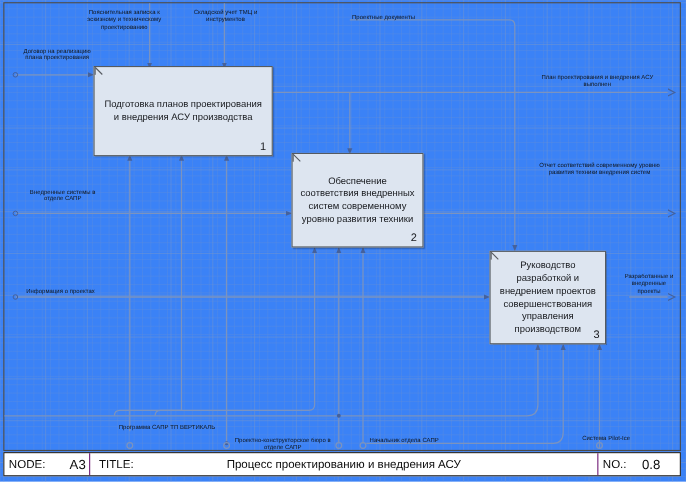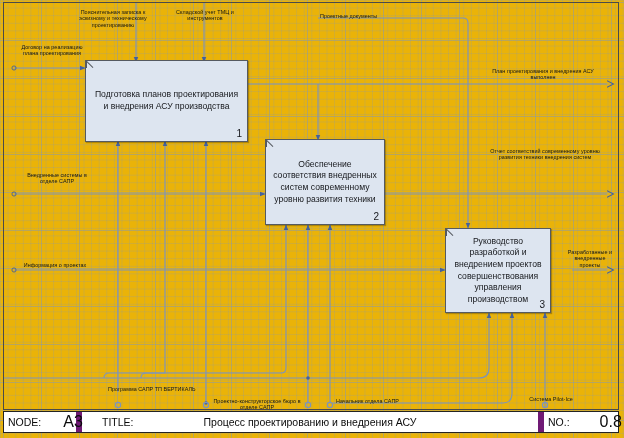--- a/index.html
+++ b/index.html
@@ -1,17 +1,17 @@
 <!DOCTYPE html>
 <html><head>
 <meta charset="utf-8">
 <style>
   html,body{margin:0;padding:0;background:#fff;}
   body{font-family:"Liberation Sans",sans-serif;}
-  #root{position:relative;width:624px;height:438px;overflow:hidden;background:#eab308;}
+  #root{position:relative;width:624px;height:438px;overflow:hidden;background:#3b82f6;}
   .canvas{position:absolute;left:0;top:0;width:624px;height:438px;
     background-image:
       linear-gradient(to right, rgba(120,150,200,.22) 1px, transparent 1px),
       linear-gradient(to bottom, rgba(120,150,200,.22) 1px, transparent 1px),
       linear-gradient(to right, rgba(120,150,200,.45) 1px, transparent 1px),
       linear-gradient(to bottom, rgba(120,150,200,.45) 1px, transparent 1px);
     background-size:7.6px 7.6px, 7.6px 7.6px, 38px 38px, 38px 38px;
     background-position:0 0,0 0,3px 2px,3px 2px;
   }
   .frame{position:absolute;left:3px;top:2px;width:616px;height:408px;border:1px solid #4a4a4a;box-sizing:border-box;}
@@ -21,24 +21,24 @@
   .box .inner{position:absolute;left:0;right:0;top:0;bottom:0;display:flex;align-items:center;justify-content:center;}
   .box .ttl{font-size:8.6px;line-height:11.6px;color:#16181c;text-align:center;padding:0 6px;}
   .box .num{position:absolute;right:5px;bottom:2px;font-size:10px;color:#16181c;}
   .box .corner{position:absolute;left:0;top:0;width:7px;height:7px;border-left:1px solid #555a60;}
   .corner:after{content:"";position:absolute;left:0;top:0;width:9px;height:9px;
     border-top:1px solid #555a60;transform-origin:0 0;transform:rotate(45deg);}
   .lbl{position:absolute;font-size:5.4px;line-height:6.4px;color:#101418;text-align:center;
        white-space:normal;letter-spacing:.05px;}
   .footer{position:absolute;left:3px;top:411px;width:616px;height:22px;border:1px solid #232323;
           box-sizing:border-box;display:flex;align-items:stretch;background:#fff;}
-  .fcell{display:flex;align-items:center;border-right:6px solid #701a75;box-sizing:border-box;}
-  .fcell:last-child{border-right:none;gap:16px;}
+  .fcell{display:flex;align-items:center;border-right:1px solid #701a75;box-sizing:border-box;}
+  .fcell:last-child{border-right:none;}
   .fkey{font-size:10.5px;color:#0b0b0b;padding-left:4px;}
-  .fval{font-size:16px;color:#0b0b0b;padding-left:22px;}
+  .fval{font-size:12px;color:#0b0b0b;padding-left:22px;}
   .fcenter{flex:1;justify-content:center;font-size:10.5px;color:#0b0b0b;}
   .fnode{width:78px;}
 </style>
 </head>
 <body>
 
 <div id="root">
 
   <div class="canvas"></div>
   <div class="frame"></div>
@@ -158,21 +158,21 @@
   <div class="lbl" style="left:336px;top:398px;width:90px;text-align:left;">Начальник отдела САПР</div>
 
   <div class="lbl" style="left:520px;top:396px;width:62px;">Система Pilot-Ice</div>
 
   <div class="footer">
     <div class="fcell fnode">
       <span class="fkey">NODE:</span>
       <span class="fval">A3</span>
     </div>
     <div class="fcell fcenter" style="position:relative;">
-      <span class="fkey" style="position:absolute;left:16px;top:50%;transform:translateY(-50%);">TITLE:</span>
+      <span class="fkey" style="position:absolute;left:4px;top:50%;transform:translateY(-50%);">TITLE:</span>
       <span>Процесс проектированию и внедрения АСУ</span>
     </div>
     <div class="fcell" style="width:74px;">
       <span class="fkey">NO.:</span>
       <span class="fval" style="padding-left:14px;">0.8</span>
     </div>
   </div>
 
 </div>
 

